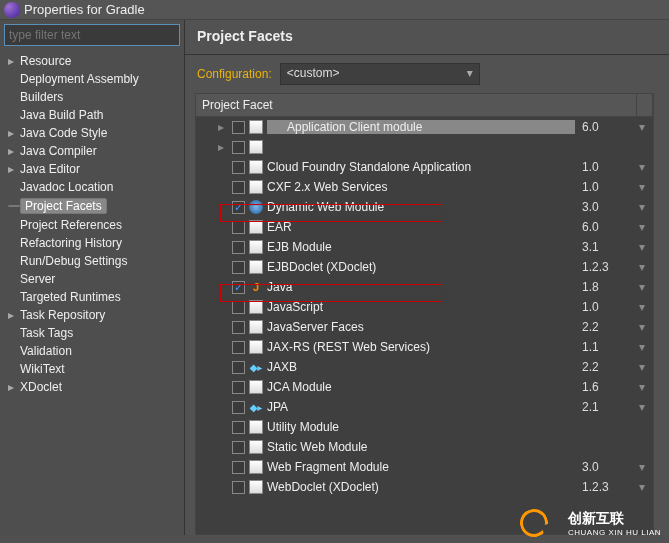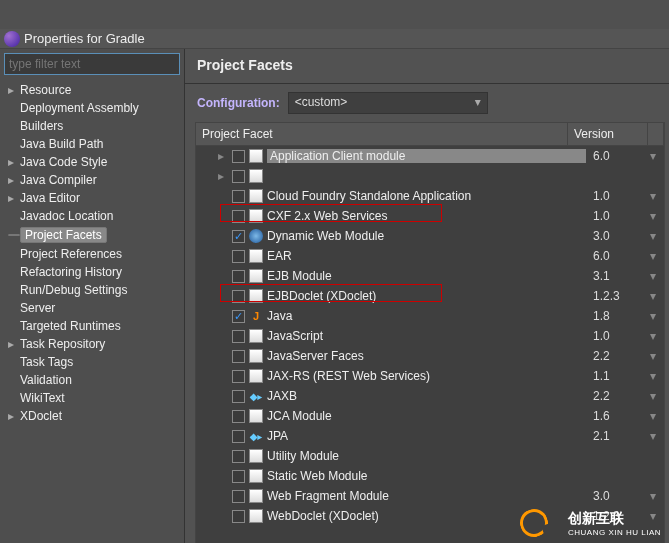--- a/index.html
+++ b/index.html
@@ -1,53 +1,53 @@
 <!DOCTYPE html>
 <html><head>
 <meta charset="utf-8">
 <style>
 * { margin: 0; padding: 0; box-sizing: border-box; font-family: "Segoe UI", Tahoma, sans-serif; }
 body { width: 669px; height: 543px; background: #505050; color: #ddd; font-size: 12px; overflow: hidden; position: relative; }
-.titlebar { height: 20px; background: #555; display: flex; align-items: center; padding-left: 4px; border-bottom: 1px solid #444; margin-top: 29px; }
+.titlebar { height: 20px; background: #555; display: flex; align-items: center; padding-left: 4px; border-bottom: 1px solid #444; }
 .titlebar-icon { width: 16px; height: 16px; background: radial-gradient(circle at 30% 30%, #a070d0, #4020a0); border-radius: 50%; margin-right: 4px; }
 .titlebar span { color: #eee; font-size: 13px; }
 .main { display: flex; height: calc(100% - 28px); }
 .sidebar { width: 185px; background: #4e4e4e; border-right: 1px solid #333; }
 .filter { margin: 4px; }
 .filter input { width: 100%; height: 22px; background: #3a3a3a; border: 1px solid #5a8fb8; color: #888; padding: 0 4px; outline: none; font-size: 12px; }
 .nav { padding: 2px 0; }
 .nav-item { display: flex; align-items: center; padding: 2px 4px 2px 8px; cursor: pointer; color: #eee; }
 .nav-item .chev { width: 12px; color: #aaa; }
 .nav-item.selected span { background: #888; border: 1px solid #777; border-radius: 2px; padding: 0 4px; color: #fff; }
 .content { flex: 1; display: flex; flex-direction: column; background: #525252; }
 .header { padding: 8px 12px 10px; border-bottom: 1px solid #333; }
 .header h1 { font-size: 14px; font-weight: bold; color: #eee; }
 .config-row { padding: 8px 12px; display: flex; align-items: center; gap: 8px; }
-.config-row label { color: #c4b5fd; font-weight: bold; }
+.config-row label { color: #eab308; }
 .combo { background: #3f3f3f; border: 1px solid #333; color: #ddd; padding: 2px 40px 14px 6px; font-size: 12px; height: 22px; position: relative; display: inline-block; min-width: 200px; }
 .combo::after { content: "▾"; position: absolute; right: 6px; top: 2px; color: #aaa; }
-.table-wrap { margin: 0 4px 0 10px; border: 1px solid #444; background: #3f3f3f; flex: 1; overflow: hidden; }
+.table-wrap { margin: 0 15px 0 10px; border: 1px solid #444; background: #3f3f3f; flex: 1; overflow: hidden; }
 .thead { display: flex; background: #565656; border-bottom: 1px solid #444; }
 .thead .col { padding: 4px 6px; border-right: 1px solid #444; color: #eee; }
 .col.facet { flex: 1; }
 .col.ver { width: 80px; }
 .col.drop { width: 16px; }
 .tbody { }
 .row { display: flex; align-items: center; height: 20px; }
 .row.content-row { padding-left: 22px; }
 .row .tree { width: 14px; color: #888; }
 .row .cb { width: 13px; height: 13px; margin-right: 4px; background: #3a3a3a; border: 1px solid #888; display: inline-flex; align-items: center; justify-content: center; }
 .row .cb.checked::after { content: "✓"; color: #3b99fc; font-size: 11px; line-height: 1; }
 .row .ficon { width: 14px; height: 14px; margin-right: 4px; display: inline-flex; align-items: center; justify-content: center; }
 .ficon.page { background: linear-gradient(#fff,#ddd); border: 1px solid #888; }
 .ficon.globe { background: radial-gradient(circle,#7db9e8,#1e5799); border-radius: 50%; }
 .ficon.java { color: #ff8800; font-size: 11px; font-weight: bold; }
 .ficon.diamond { color: #6cf; font-size: 10px; }
 .row .label { flex: 1; color: #eee; }
-.row .label.sel { background: #888; padding: 0 3px; }
+.row .label.sel { background: #888; padding: 0 20px; }
 .row .ver { width: 64px; color: #ddd; padding-left: 7px; }
 .row .dd { width: 14px; color: #888; }
 .hl { position: absolute; border: 1px solid #c00; pointer-events: none; }
 .logo { position: absolute; right: 8px; bottom: 6px; display: flex; align-items: flex-end; gap: 20px; color: #fff; font-size: 14px; }
 .logo .g { width: 28px; height: 28px; border: 3px solid #ff9800; border-radius: 50%; clip-path: polygon(0 0,100% 0,100% 70%,70% 70%,70% 100%,0 100%); transform: rotate(-20deg); }
 </style>
 </head>
 <body>
 
 <div class="titlebar">
@@ -144,21 +144,20 @@
     <div class="header">
       <h1>Project Facets</h1>
     </div>
     <div class="config-row">
       <label>Configuration:</label>
       <div class="combo">&lt;custom&gt;</div>
     </div>
     <div class="table-wrap">
       <div class="thead">
         <div class="col facet">Project Facet</div>
-        <div class="col ver">Version</div>
         <div class="col drop"></div>
       </div>
       <div class="tbody" id="tbody">
           <div class="row content-row">
             <span class="tree">▸</span>
             <span class="cb"></span>
             <span class="ficon page"></span>
             <span class="label sel">Application Client module</span>
             <span class="ver">6.0</span>
             <span class="dd">▾</span>

